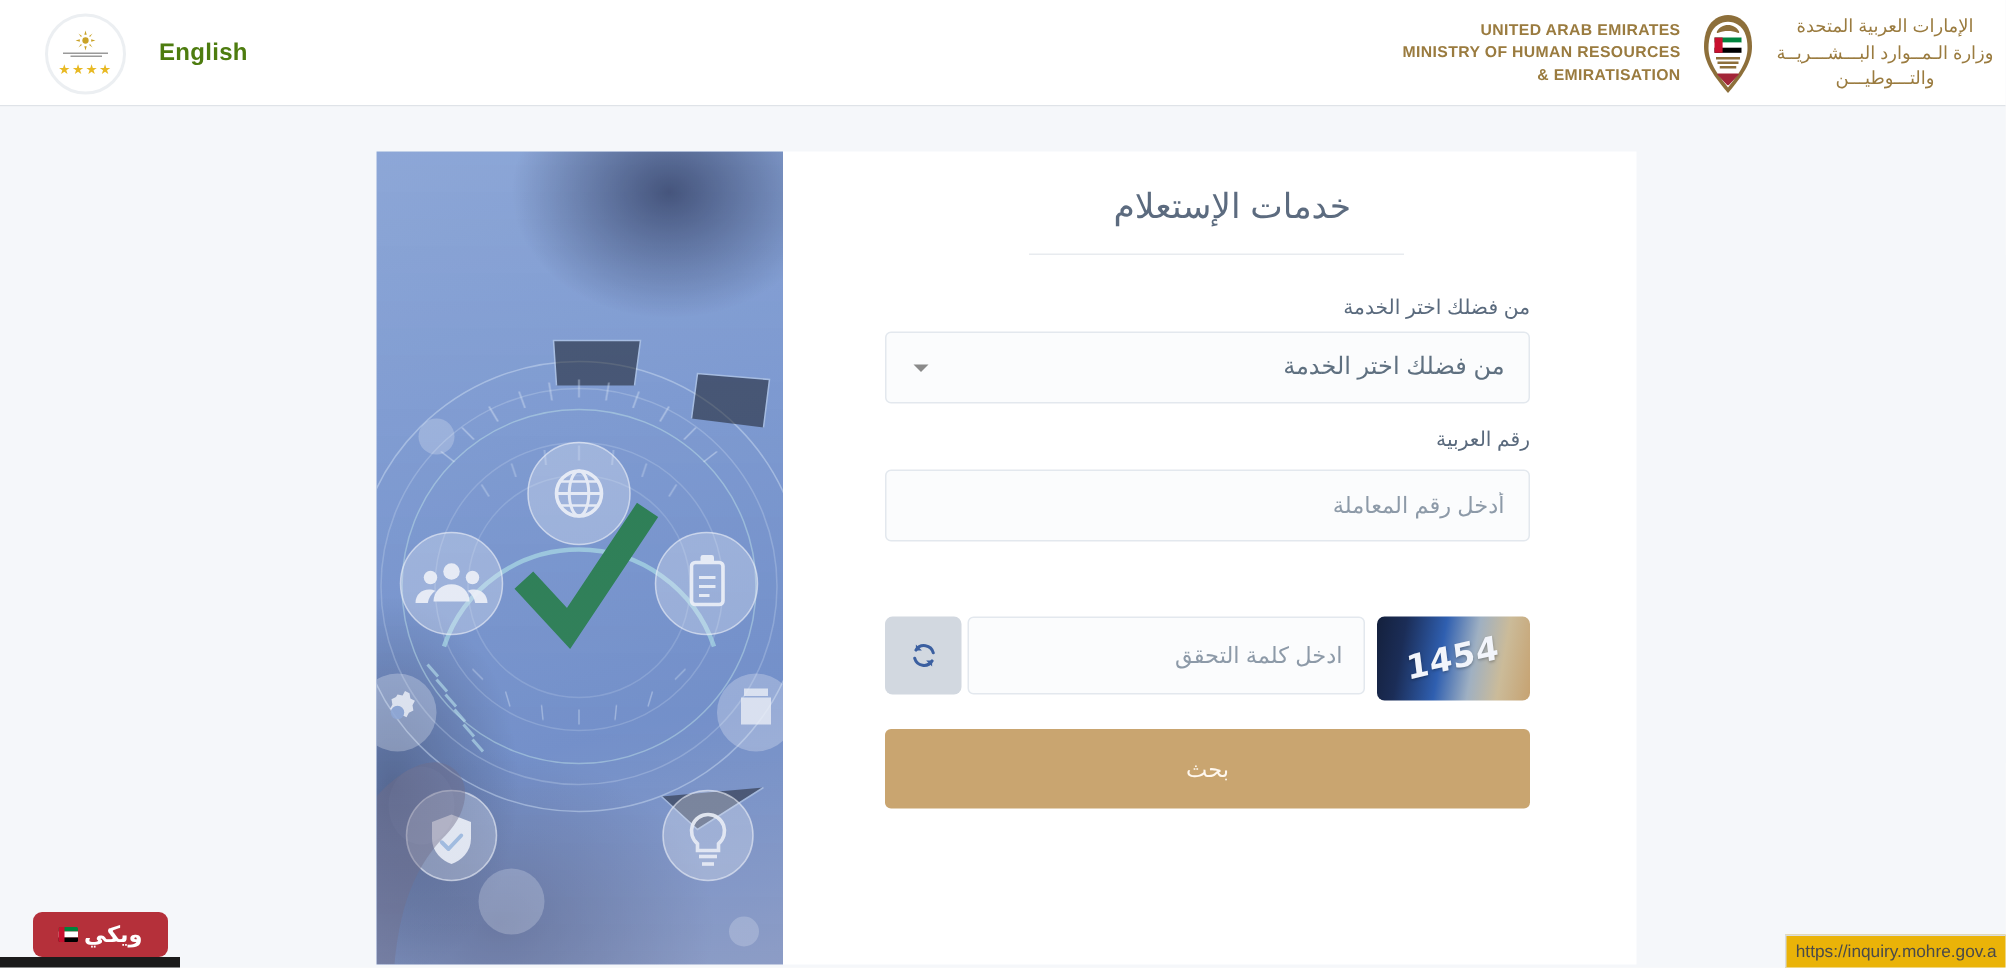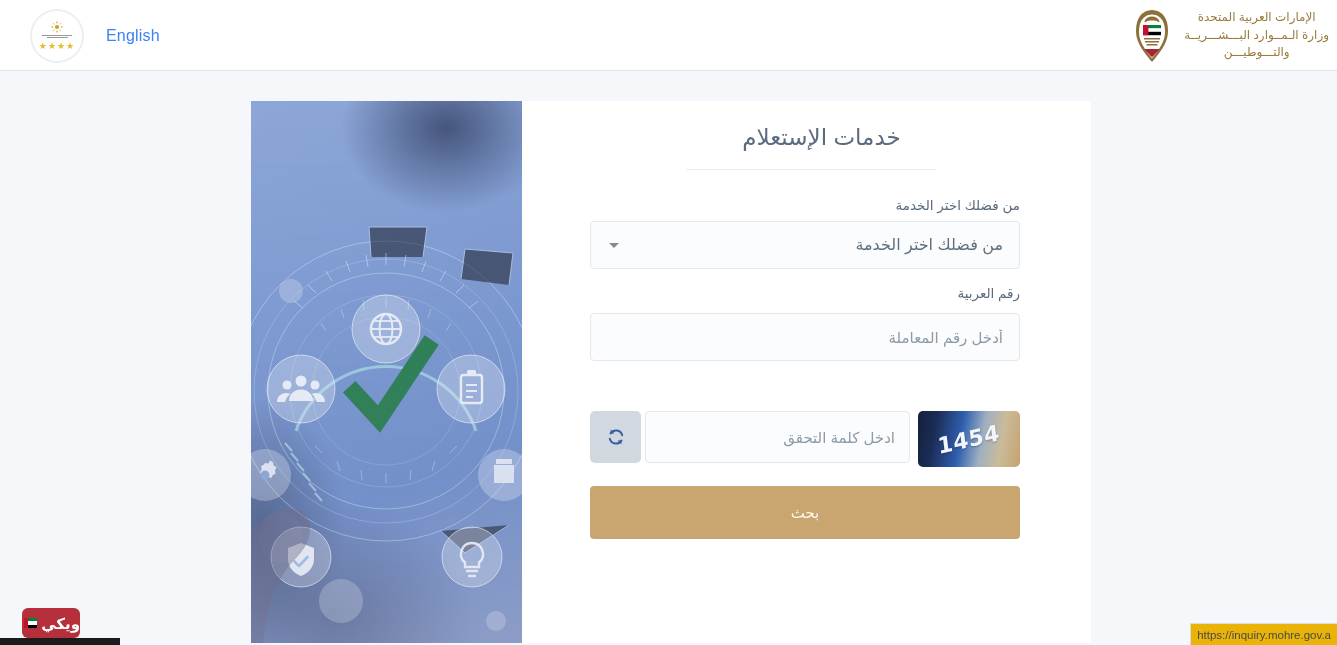--- a/index.html
+++ b/index.html
@@ -44,21 +44,21 @@
   }
   .badge-logo .bl-lines i {
     display: block; height: 1px; background: #9a9a9a; width: 100%;
   }
   .badge-logo .bl-lines i:last-child { width: 70%; margin: 0 auto; }
   .badge-logo .bl-stars {
     font-size: 9px; color: #e8b923; letter-spacing: 1px; line-height: 1;
   }
   .lang-label {
     margin-left: 22px;
-    font-size: 16px; color: #3b82f6; font-weight: 400;
+    font-size: 16px; color: #4d7c0f; font-weight: 700;
     letter-spacing: .2px;
   }
   .header-right {
     position: absolute; right: 8px; top: 0; height: 71px;
     display: flex; align-items: center; gap: 10px;
     direction: ltr;
   }
   .mohre-en {
     text-align: right;
     color: #9a7b3f;
@@ -188,23 +188,23 @@
     position: absolute; right: 71px; top: 385px;
     width: 430px; height: 53px;
     background: #c9a570; border: 0; border-radius: 4px;
     color: #fff8ef; font-size: 15px; font-family: inherit;
     cursor: pointer;
   }
 
   
   .wiki-badge {
     position: absolute; left: 22px; bottom: 7px;
-    width: 58px; height: 30px;
+    width: 90px; height: 30px;
     background: #b5303a; border-radius: 6px;
-    display: flex; align-items: center; gap: 4px;
+    display: flex; align-items: center; justify-content: center; gap: 4px;
     direction: rtl;
   }
   .wiki-text {
     color: #ffffff; font-size: 15px; font-weight: 700; line-height: 1;
   }
   .wiki-flag {
     width: 13px; height: 10px; border-radius: 1px; overflow: hidden;
     display: flex; flex-direction: column; position: relative;
   }
   .wiki-flag i { display: block; height: 33.34%; width: 100%; }
@@ -260,20 +260,25 @@
       <div class="bl-lines">
           <i></i>
           <i></i>
         </div>
       <div class="bl-stars">★★★★</div>
     </div>
     <div class="lang-label">English</div>
   </div>
 
   <div class="header-right">
+    <div class="mohre-en">
+      <div>UNITED ARAB EMIRATES</div>
+      <div>MINISTRY OF HUMAN RESOURCES</div>
+      <div>&amp; EMIRATISATION</div>
+    </div>
 
     <svg class="falcon" viewBox="0 0 44 56" aria-hidden="true">
       <g fill="#8d6f3a">
         <path d="M22 2c6 0 11 3.5 13.5 8.5C37.5 14.6 38 19 38 23c0 9-4 17-16 31C10 40 6 32 6 23c0-4 .5-8.4 2.5-12.5C11 5.5 16 2 22 2z"></path>
       </g>
       <g fill="#ffffff">
         <path d="M22 6.5c5 0 9 2.8 11 7 1.6 3.4 2 7 2 10.4 0 7.6-3.2 14.4-13 26.4C12.2 38.3 9 31.5 9 23.9c0-3.4.4-7 2-10.4 2-4.2 6-7 11-7z"></path>
       </g>
       <g>
         <rect x="13" y="17" width="18" height="3.4" fill="#00843d"></rect>

